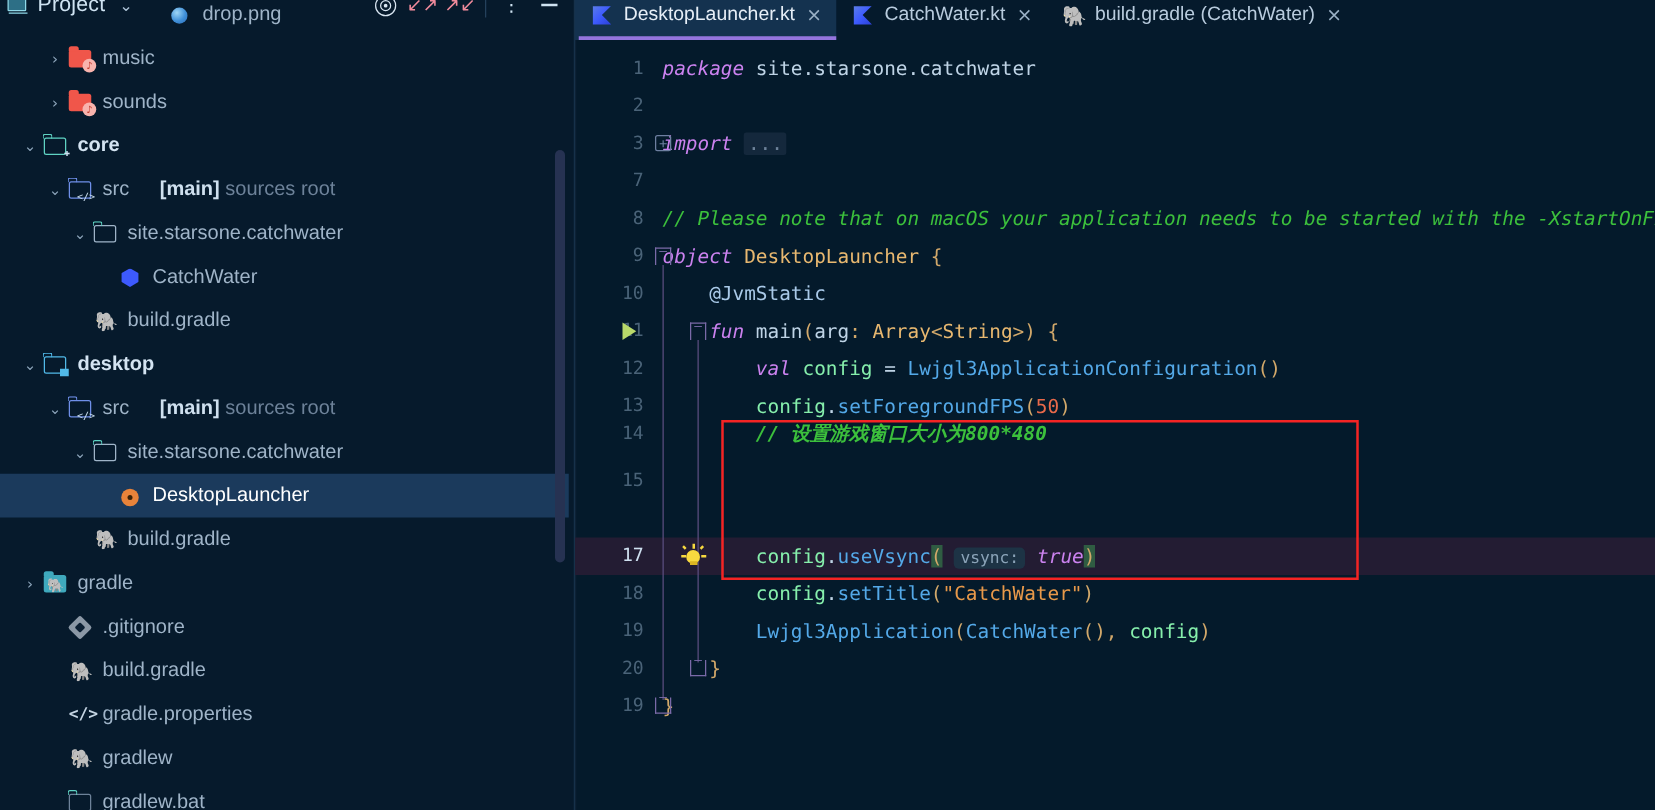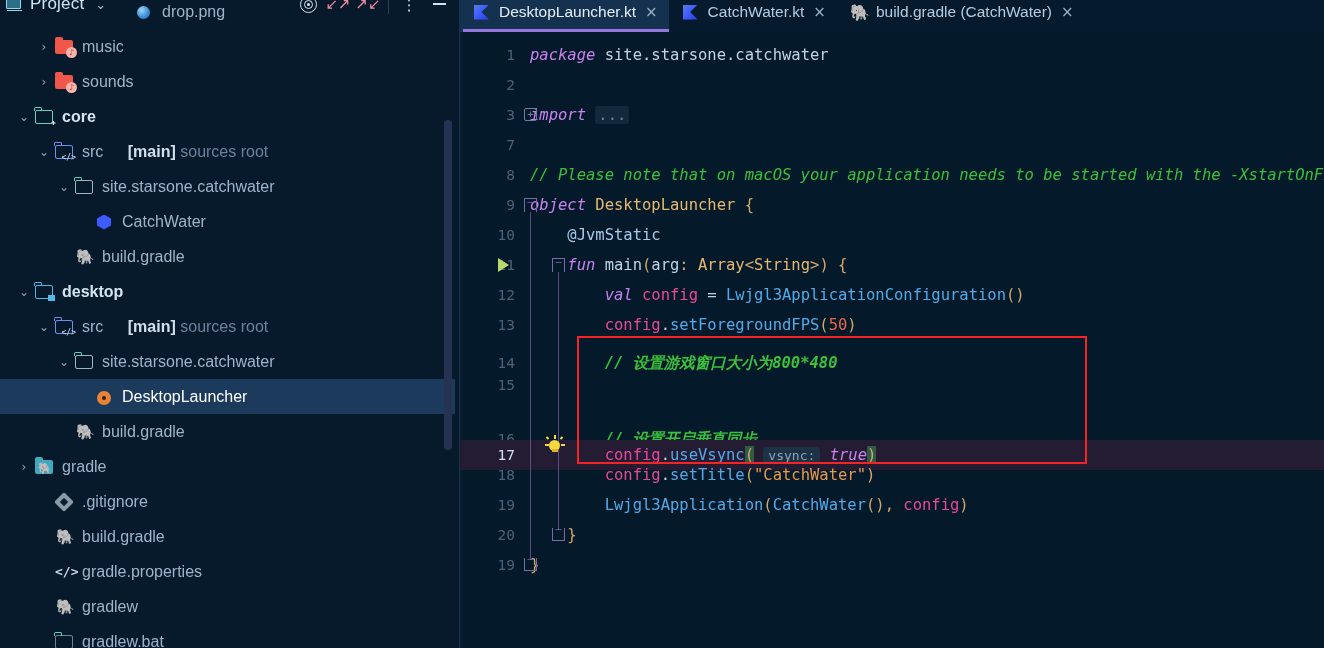--- a/index.html
+++ b/index.html
@@ -297,21 +297,21 @@
     position:absolute; left: 70px;
     font-family: "DejaVu Sans Mono", monospace;
     font-size: 15.5px;
     white-space: pre;
     letter-spacing: 0px;
   }
   .kw { color: #cb82ef; font-style: italic; }
   .id { color: #bfd4e6; }
   .cls { color: #e8b870; }
   .fn  { color: #54a9e8; }
-  .prop{ color: #ec4899; }
+  .prop{ color: #86efac; }
   .num2{ color: #e8694a; }
   .str { color: #e8994a; }
   .cmt { color: #3cc03c; font-style: italic; }
   .cmt-b { color: #3cc03c; font-style: italic; font-weight: bold; }
   .punct { color: #d2a86a; }
   .ann { color: #a9c9e8; }
   .hint {
     background: #1d3345;
     color: #8ba3b8;
     font-size: 13px;
@@ -631,32 +631,32 @@
           <span class="code">    <span class="kw">fun</span> <span class="id">main</span><span class="punct">(</span><span class="id">arg</span><span class="punct">:</span> <span class="cls">Array</span><span class="punct">&lt;</span><span class="cls">String</span><span class="punct">&gt;)</span> <span class="punct">{</span></span>
         </div>
         <div class="ln" style="top: 248px;">
           <span class="num">12</span>
           <span class="code">        <span class="kw">val</span> <span class="prop">config</span> <span class="id">=</span> <span class="fn">Lwjgl3ApplicationConfiguration</span><span class="punct">()</span></span>
         </div>
         <div class="ln" style="top: 278px;">
           <span class="num">13</span>
           <span class="code">        <span class="prop">config</span><span class="id">.</span><span class="fn">setForegroundFPS</span><span class="punct">(</span><span class="num2">50</span><span class="punct">)</span></span>
         </div>
-        <div class="ln" style="top: 316px;">
+        <div class="ln" style="top: 300px;">
           <span class="num">14</span>
           <span class="code">        <span class="cmt-b">// 设置游戏窗口大小为800*480</span></span>
         </div>
         <div class="ln" style="top: 338px;">
           <span class="num">15</span>
         </div>
         <div class="ln" style="top: 368px; margin-top: 24px;">
           <span class="num">16</span>
           <span class="code">        <span class="cmt-b">// 设置开启垂直同步</span></span>
         </div>
-        <div class="ln caret" style="top: 408px;">
+        <div class="ln caret" style="top: 398px;">
           <span class="num">17</span>
           <span class="code">        <span class="prop">config</span><span class="id">.</span><span class="fn">useVsync</span><span class="punct bracket-hl">(</span> <span class="hint">vsync:</span> <span class="kw">true</span><span class="punct bracket-hl">)</span></span>
         </div>
         <div class="ln" style="top: 428px;">
           <span class="num">18</span>
           <span class="code">        <span class="prop">config</span><span class="id">.</span><span class="fn">setTitle</span><span class="punct">(</span><span class="str">"CatchWater"</span><span class="punct">)</span></span>
         </div>
         <div class="ln" style="top: 458px;">
           <span class="num">19</span>
           <span class="code">        <span class="fn">Lwjgl3Application</span><span class="punct">(</span><span class="fn">CatchWater</span><span class="punct">(),</span> <span class="prop">config</span><span class="punct">)</span></span>

